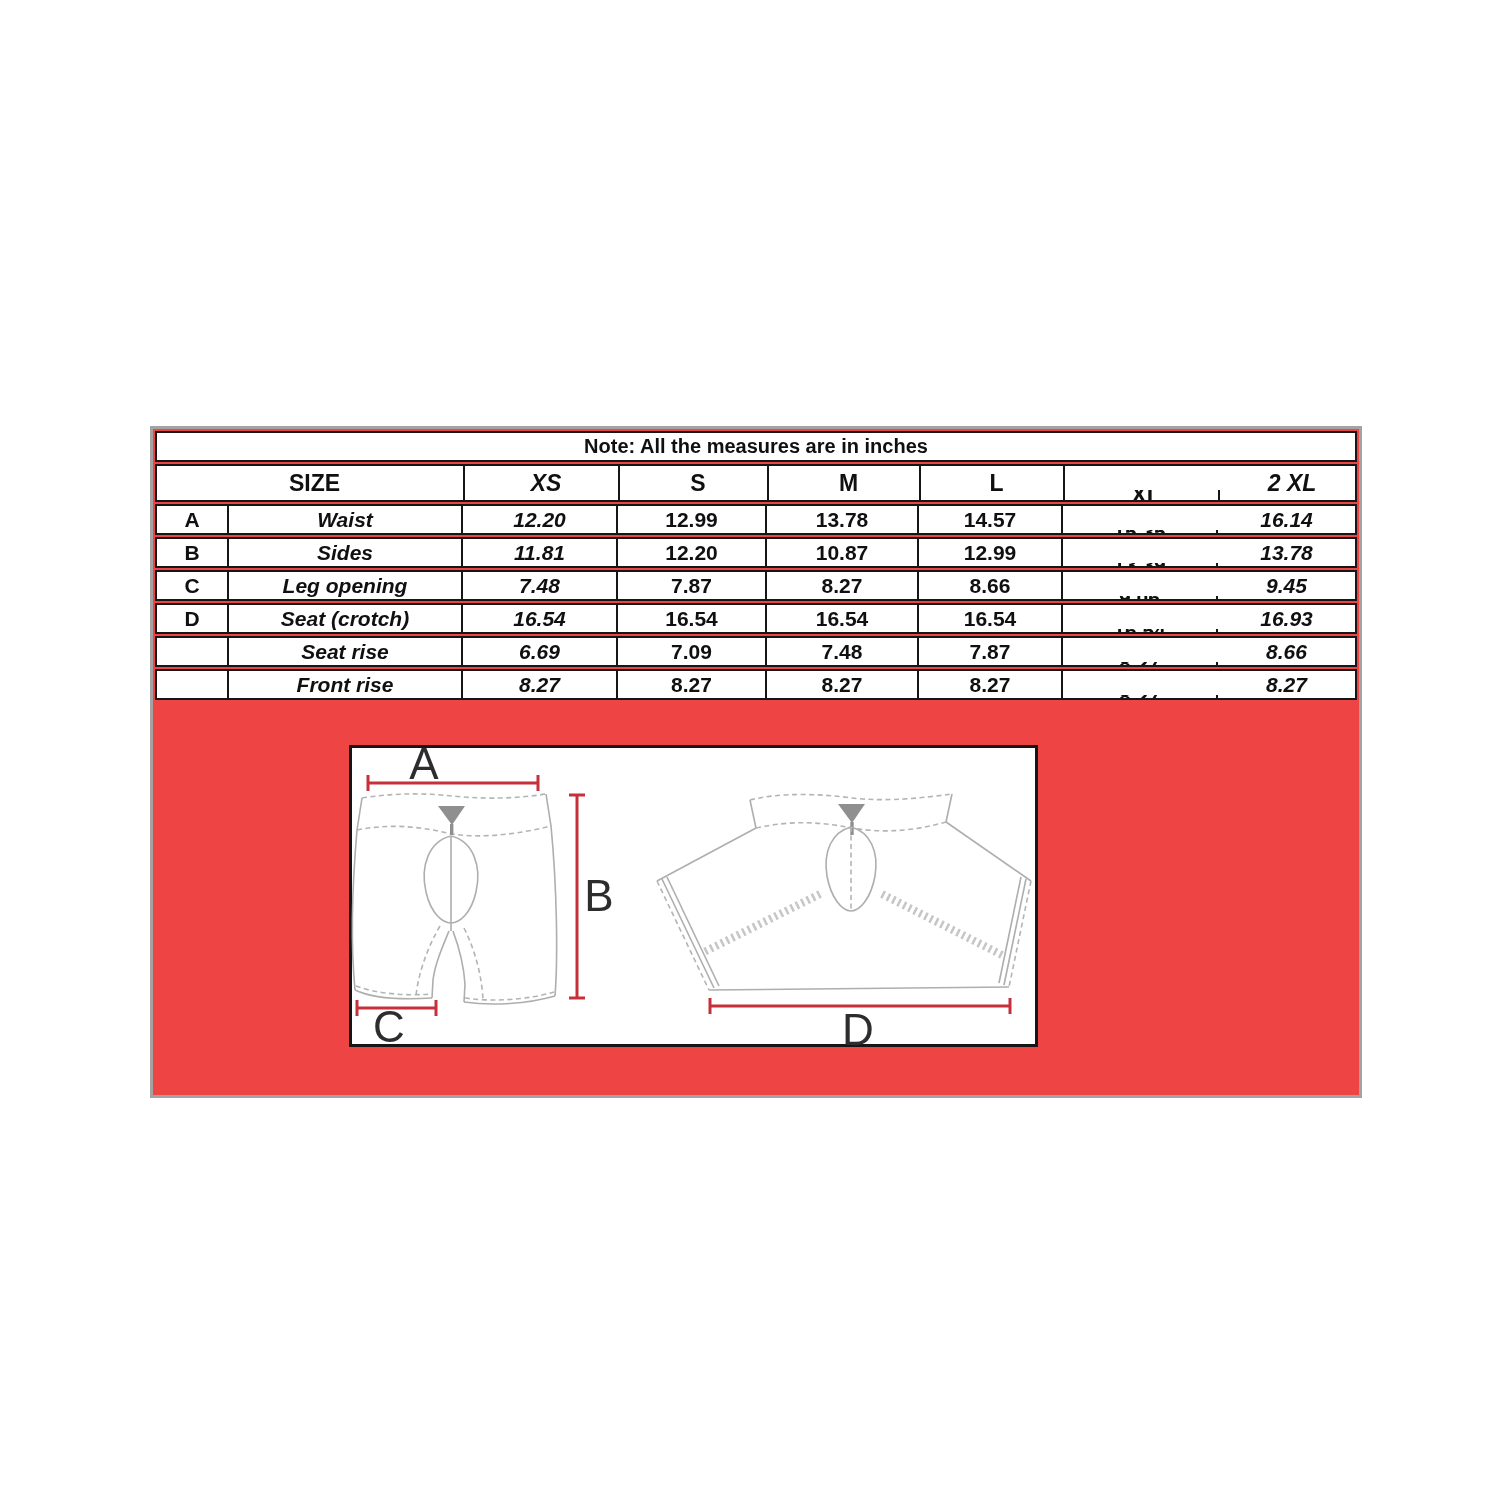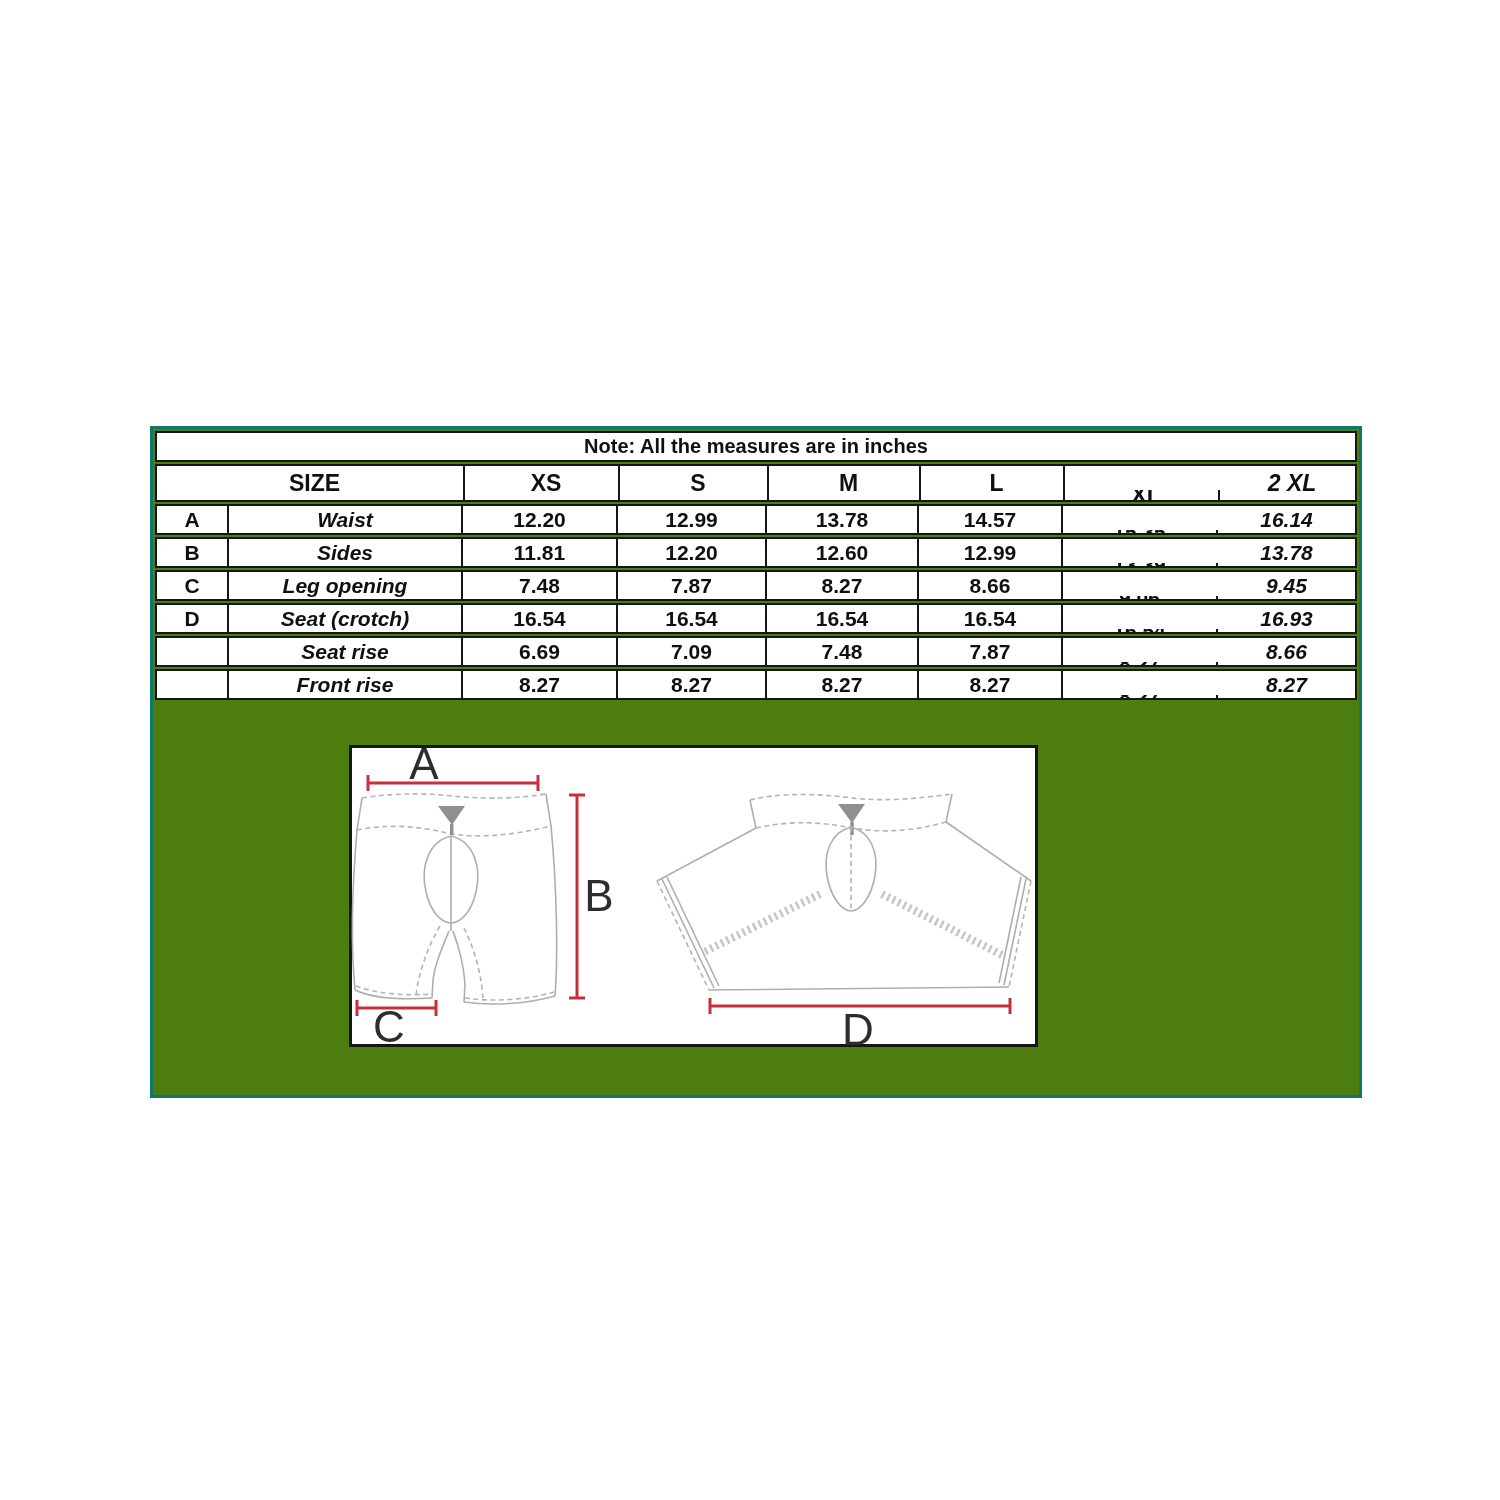--- a/index.html
+++ b/index.html
@@ -3,41 +3,41 @@
 <meta charset="utf-8">
 <style>
   html,body { margin:0; padding:0; background:#fff; }
   .page {
     position:relative; width:1500px; height:1500px; background:#ffffff;
     font-family:"Liberation Sans", sans-serif; overflow:hidden;
   }
   .outer-box {
     position:absolute; left:150px; top:426px;
     width:1206px; height:666px;
-    border:3px solid #0f766e; background:#4d7c0f;text-align:center;
+    border:3px solid #a3a3a3; background:#ef4444;text-align:center;
   }
   
   .trow {
     display:flex; align-items:stretch; box-sizing:border-box;
     border:2px solid #161616; margin:2px 2px 0 2px; background:#fff;
   }
   .note-row  { height:31px; }
   .header-row{ height:38px; }
   .data-row  { height:31px; }
   .c {
     display:flex; align-items:center; justify-content:center;
     box-sizing:border-box; border-right:2px solid #161616;
     font-weight:700; color:#101010; white-space:nowrap; overflow:hidden;
   }
   .c:last-child { border-right:none; }
   .note-cell   { flex:1; font-size:20px; }
   .size-cell   { flex:0 0 308px; font-size:23px; }
   .letter-cell { flex:0 0 72px;  font-size:21px; }
   .name-cell   { flex:0 0 234px; font-size:21px;font-style:italic; }
-  .v-xs  { flex:0 0 155px; } .v-s  { flex:0 0 149px; }
+  .v-xs  { flex:0 0 155px;font-style:italic; } .v-s  { flex:0 0 149px; }
   .v-m   { flex:0 0 152px; } .v-l  { flex:0 0 144px; }
   .v-xl  { flex:0 0 155px;margin-top:24px; } .v-2xl{ flex:1;font-style:italic; }
   .h-cell, .v-cell { font-size:21px; }
   .h-cell { font-size:23px;padding-left:9px; }
   
   .draw-box {
     position:absolute; left:196px; top:316px;
     width:683px; height:296px; border:3px solid #161616; background:#fff;
   }
   .draw-box svg { overflow:visible; display:block; }
@@ -80,21 +80,21 @@
       <div class="c v-l v-cell">14.57</div>
       <div class="c v-xl v-cell">15.35</div>
       <div class="c v-2xl v-cell">16.14</div>
     </div>
 
     <div class="trow data-row">
       <div class="c letter-cell">B</div>
       <div class="c name-cell">Sides</div>
       <div class="c v-xs v-cell">11.81</div>
       <div class="c v-s v-cell">12.20</div>
-      <div class="c v-m v-cell">12.60</div>
+      <div class="c v-m v-cell">10.87</div>
       <div class="c v-l v-cell">12.99</div>
       <div class="c v-xl v-cell">13.39</div>
       <div class="c v-2xl v-cell">13.78</div>
     </div>
 
     <div class="trow data-row">
       <div class="c letter-cell">C</div>
       <div class="c name-cell">Leg opening</div>
       <div class="c v-xs v-cell">7.48</div>
       <div class="c v-s v-cell">7.87</div>

